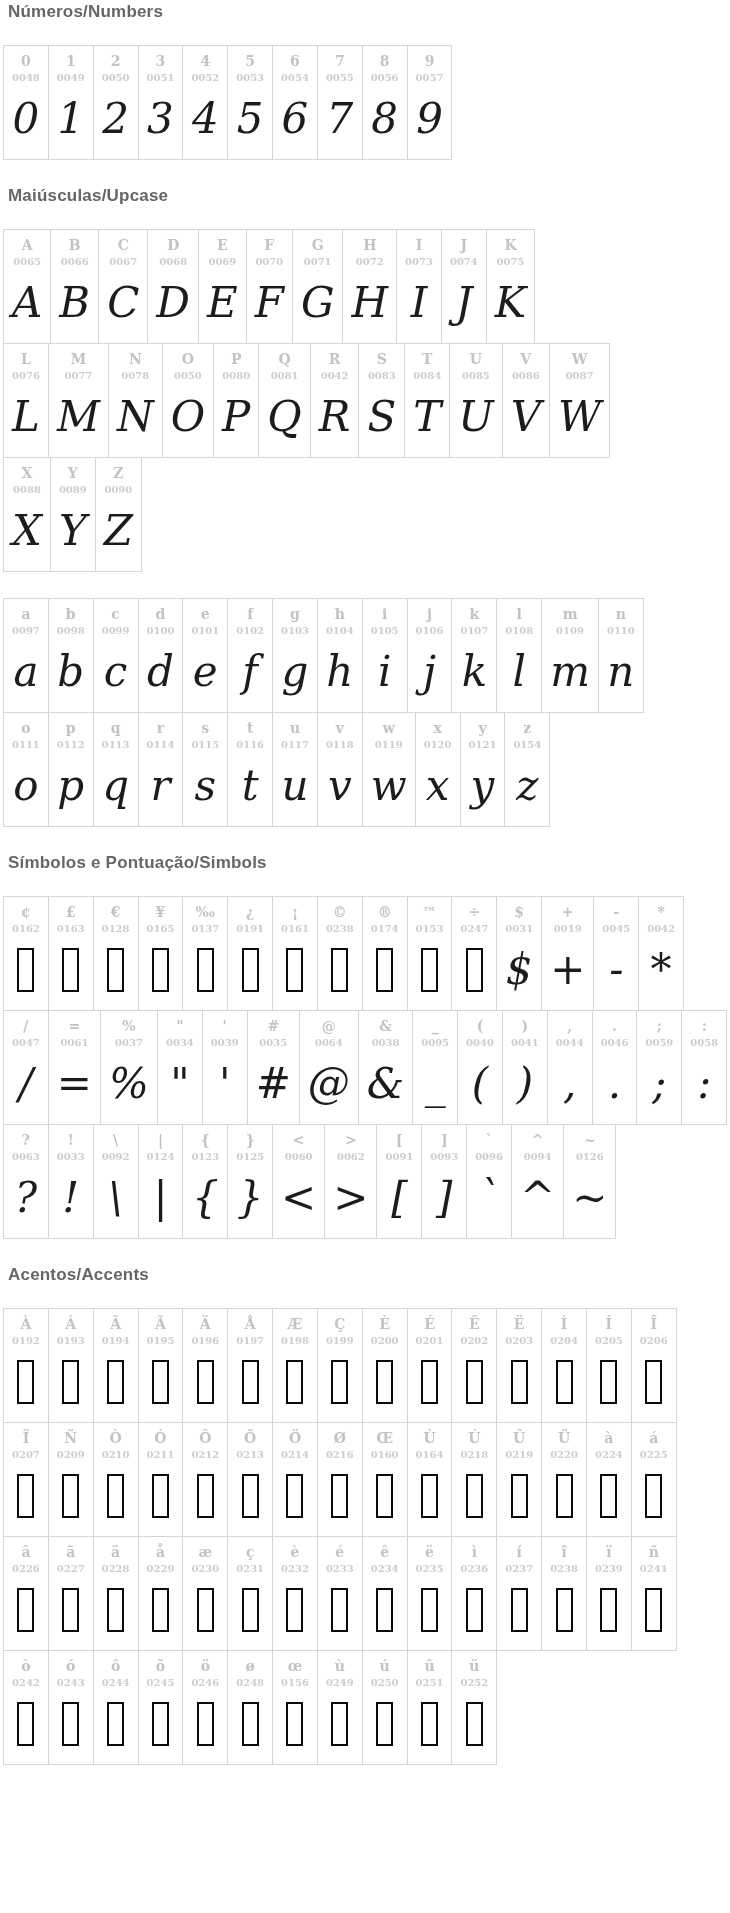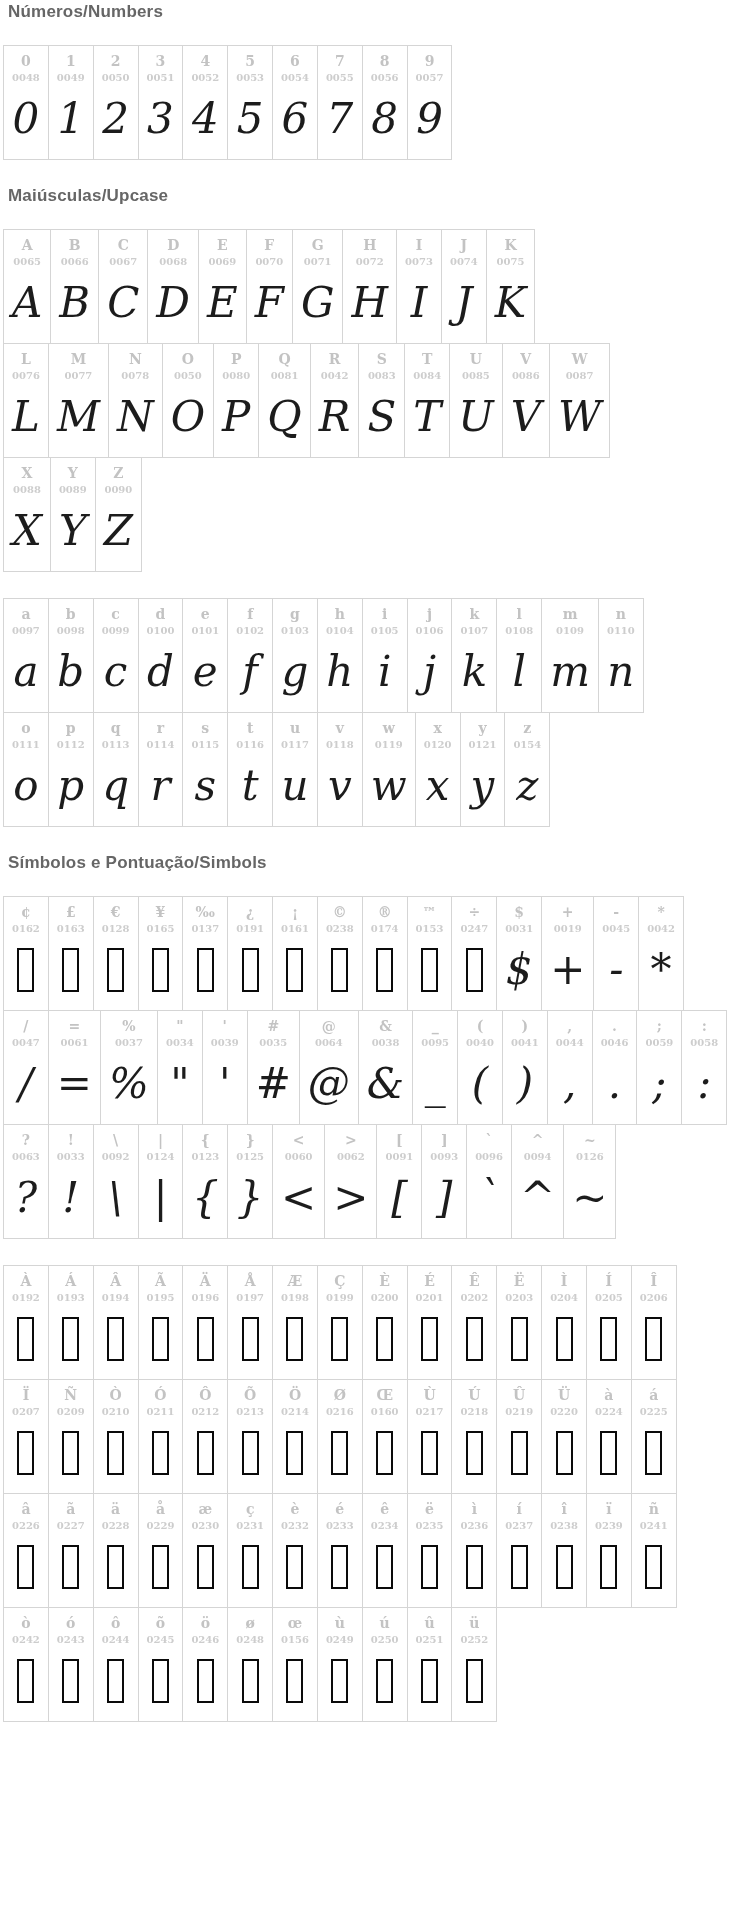--- a/index.html
+++ b/index.html
@@ -654,20 +654,21 @@
           <span class="cell-glyph">^</span>
         </div>
         <div class="char-cell">
           <span class="cell-char">~</span>
           <span class="cell-code">0126</span>
           <span class="cell-glyph">~</span>
         </div>
       </div>
     </div>
     <div class="section">
+      <h2 class="section-title">Acentos/Accents</h2>
       <div class="char-row">
         <div class="char-cell">
           <span class="cell-char">À</span>
           <span class="cell-code">0192</span>
           <span class="cell-glyph">
             <span class="tofu"></span>
           </span>
         </div>
         <div class="char-cell">
           <span class="cell-char">Á</span>
@@ -827,21 +828,21 @@
         </div>
         <div class="char-cell">
           <span class="cell-char">Œ</span>
           <span class="cell-code">0160</span>
           <span class="cell-glyph">
             <span class="tofu"></span>
           </span>
         </div>
         <div class="char-cell">
           <span class="cell-char">Ù</span>
-          <span class="cell-code">0217</span>
+          <span class="cell-code">0164</span>
           <span class="cell-glyph">
             <span class="tofu"></span>
           </span>
         </div>
         <div class="char-cell">
           <span class="cell-char">Ú</span>
           <span class="cell-code">0218</span>
           <span class="cell-glyph">
             <span class="tofu"></span>
           </span>

